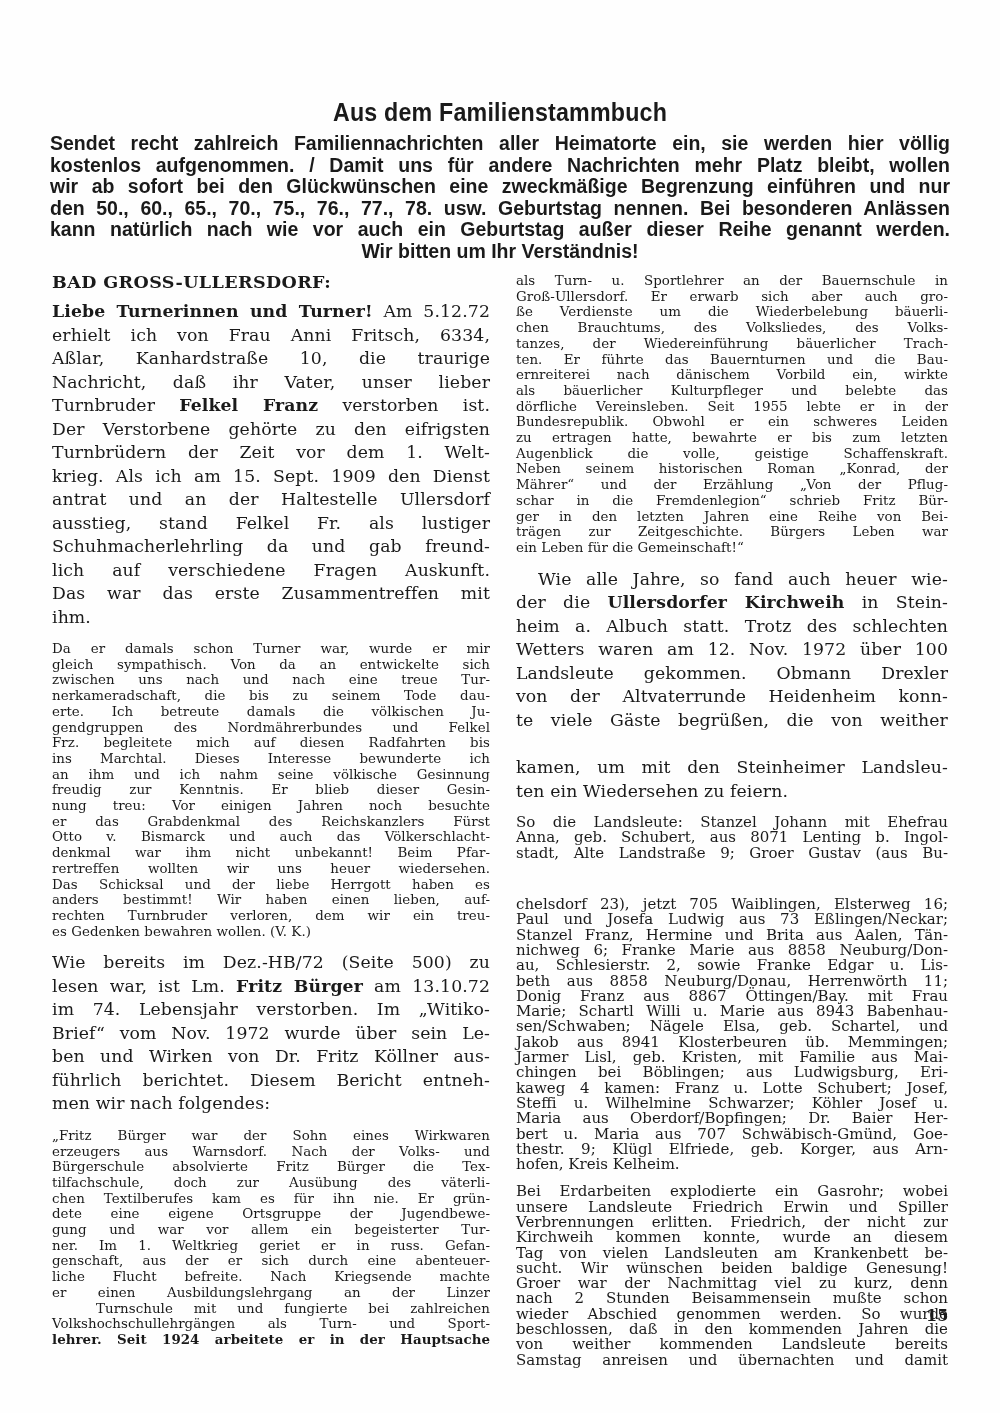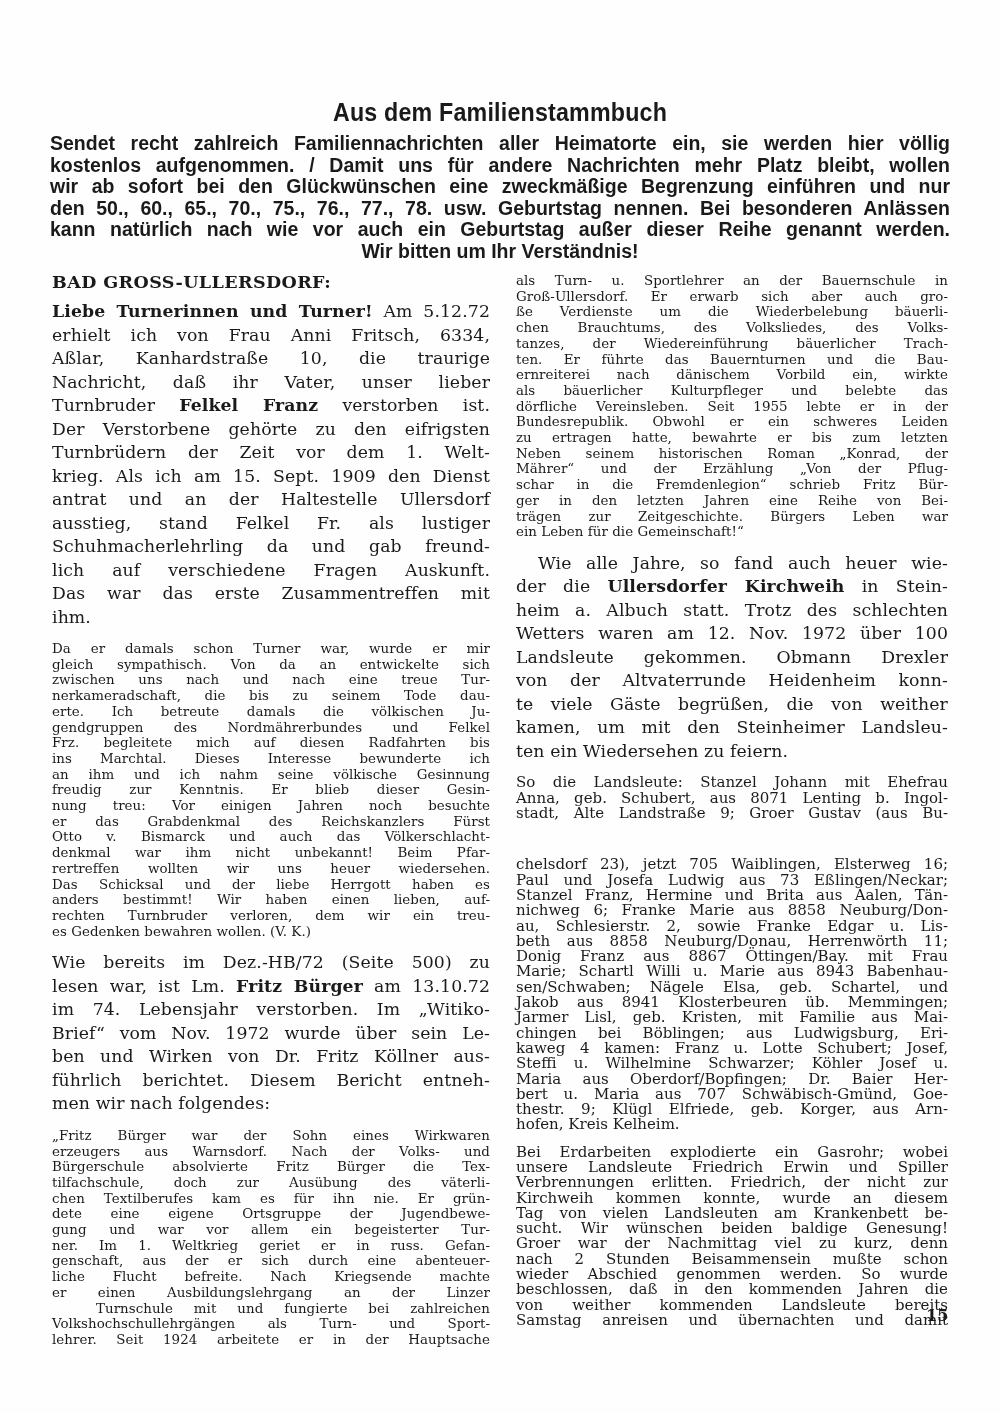--- a/index.html
+++ b/index.html
@@ -123,56 +123,57 @@
       <span class="ln" style="display: block;">tilfachschule, doch zur Ausübung des väterli-</span>
       <span class="ln" style="display: block;">chen Textilberufes kam es für ihn nie. Er grün-</span>
       <span class="ln" style="display: block;">dete eine eigene Ortsgruppe der Jugendbewe-</span>
       <span class="ln" style="display: block;">gung und war vor allem ein begeisterter Tur-</span>
       <span class="ln" style="display: block;">ner. Im 1. Weltkrieg geriet er in russ. Gefan-</span>
       <span class="ln" style="display: block;">genschaft, aus der er sich durch eine abenteuer-</span>
       <span class="ln" style="display: block;">liche Flucht befreite. Nach Kriegsende machte</span>
       <span class="ln" style="display: block;">er einen Ausbildungslehrgang an der Linzer</span>
       <span class="ln" style="display: block; margin-left: 44px;">Turnschule mit und fungierte bei zahlreichen</span>
       <span class="ln" style="display: block;">Volkshochschullehrgängen als Turn- und Sport-</span>
-      <span class="ln" style="display: block;">lehrer. Seit 1924 arbeitete er in der Hauptsache</span>
+      <span class="ln" style="display: block; font-weight: bold;">lehrer. Seit 1924 arbeitete er in der Hauptsache</span>
     </div>
   </div>
 
   <div class="col col-right">
     <div class="para small">
       <span class="ln" style="display: block;">als Turn- u. Sportlehrer an der Bauernschule in</span>
       <span class="ln" style="display: block;">Groß-Ullersdorf. Er erwarb sich aber auch gro-</span>
       <span class="ln" style="display: block;">ße Verdienste um die Wiederbelebung bäuerli-</span>
       <span class="ln" style="display: block;">chen Brauchtums, des Volksliedes, des Volks-</span>
       <span class="ln" style="display: block;">tanzes, der Wiedereinführung bäuerlicher Trach-</span>
       <span class="ln" style="display: block;">ten. Er führte das Bauernturnen und die Bau-</span>
       <span class="ln" style="display: block;">ernreiterei nach dänischem Vorbild ein, wirkte</span>
       <span class="ln" style="display: block;">als bäuerlicher Kulturpfleger und belebte das</span>
       <span class="ln" style="display: block;">dörfliche Vereinsleben. Seit 1955 lebte er in der</span>
       <span class="ln" style="display: block;">Bundesrepublik. Obwohl er ein schweres Leiden</span>
       <span class="ln" style="display: block;">zu ertragen hatte, bewahrte er bis zum letzten</span>
+      <span class="ln" style="display: block;">Augenblick die volle, geistige Schaffenskraft.</span>
       <span class="ln" style="display: block;">Neben seinem historischen Roman „Konrad, der</span>
       <span class="ln" style="display: block;">Mährer“ und der Erzählung „Von der Pflug-</span>
       <span class="ln" style="display: block;">schar in die Fremdenlegion“ schrieb Fritz Bür-</span>
       <span class="ln" style="display: block;">ger in den letzten Jahren eine Reihe von Bei-</span>
       <span class="ln" style="display: block;">trägen zur Zeitgeschichte. Bürgers Leben war</span>
       <span class="ln last" style="display: block;">ein Leben für die Gemeinschaft!“</span>
     </div>
 
     <div class="gap-m"></div>
 
     <div class="para big">
       <span class="ln indent" style="display: block;">Wie alle Jahre, so fand auch heuer wie-</span>
       <span class="ln" style="display: block;"><span>der die </span><b>Ullersdorfer Kirchweih</b><span> in Stein-</span></span>
       <span class="ln" style="display: block;">heim a. Albuch statt. Trotz des schlechten</span>
       <span class="ln" style="display: block;">Wetters waren am 12. Nov. 1972 über 100</span>
       <span class="ln" style="display: block;">Landsleute gekommen. Obmann Drexler</span>
       <span class="ln" style="display: block;">von der Altvaterrunde Heidenheim konn-</span>
       <span class="ln" style="display: block;">te viele Gäste begrüßen, die von weither</span>
-      <span class="ln" style="display: block;">kamen, um mit den Steinheimer Landsleu-</span>
+      <span class="ln" style="display: block; margin-top: 24px;">kamen, um mit den Steinheimer Landsleu-</span>
       <span class="ln last" style="display: block;">ten ein Wiedersehen zu feiern.</span>
     </div>
 
     <div class="gap-m"></div>
 
     <div class="para sm2">
       <span class="ln" style="display: block;">So die Landsleute: Stanzel Johann mit Ehefrau</span>
       <span class="ln" style="display: block;">Anna, geb. Schubert, aus 8071 Lenting b. Ingol-</span>
       <span class="ln" style="display: block;">stadt, Alte Landstraße 9; Groer Gustav (aus Bu-</span>
       <span class="ln" style="display: block; margin-top: 36px;">chelsdorf 23), jetzt 705 Waiblingen, Elsterweg 16;</span>

